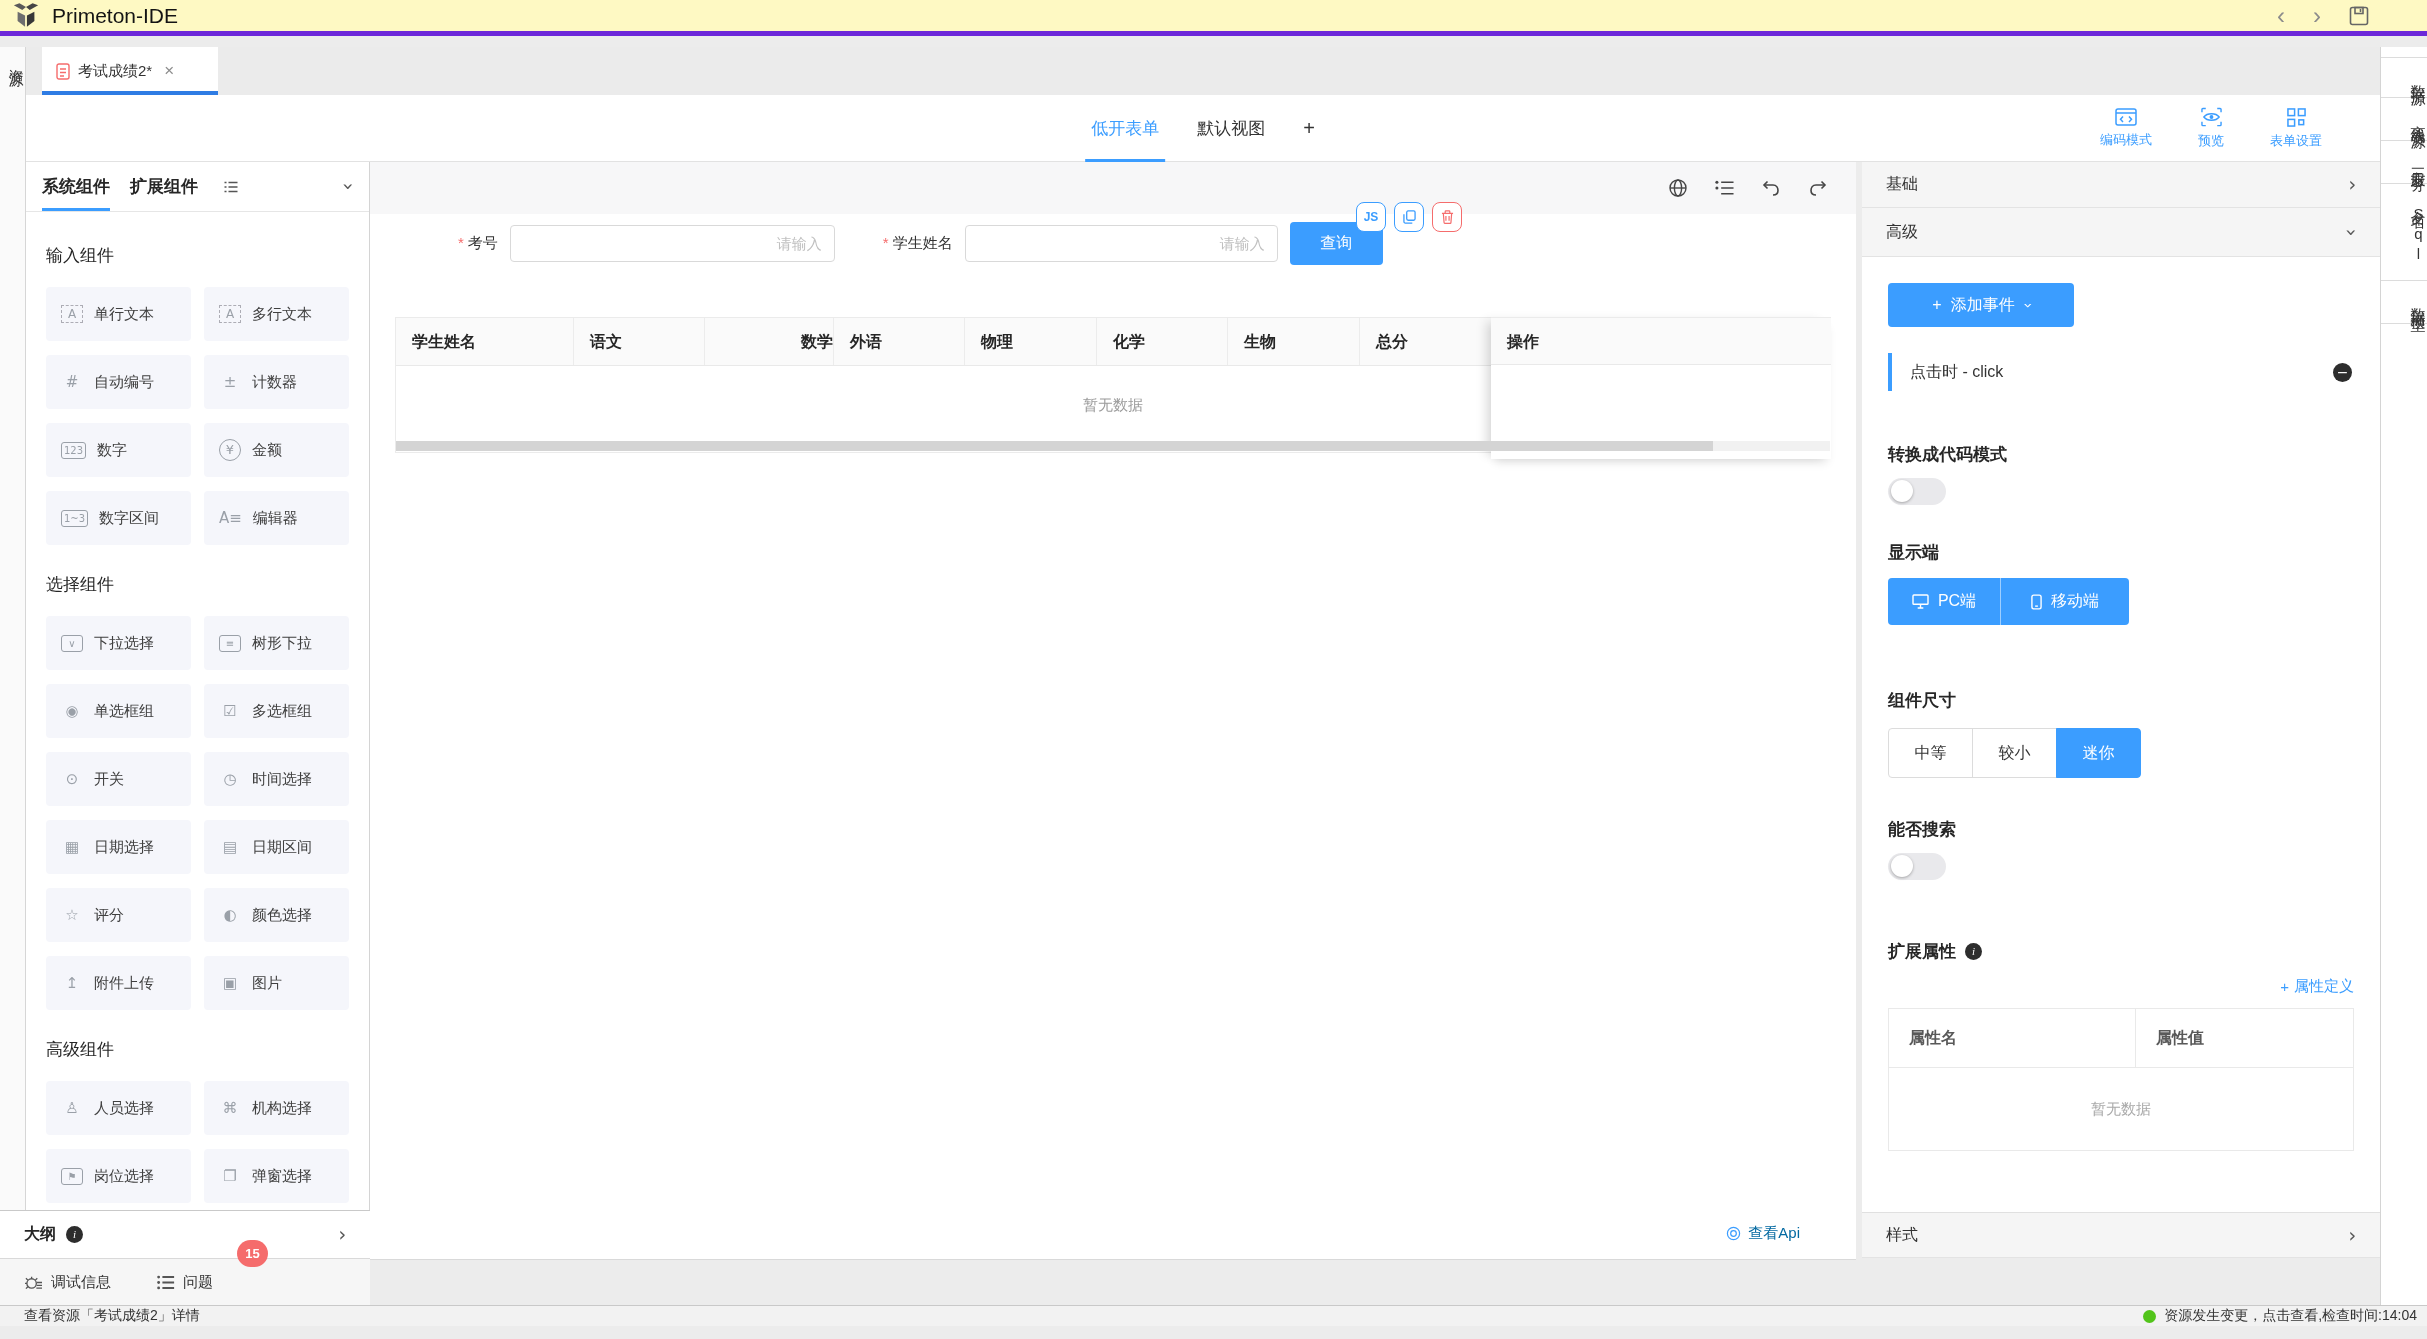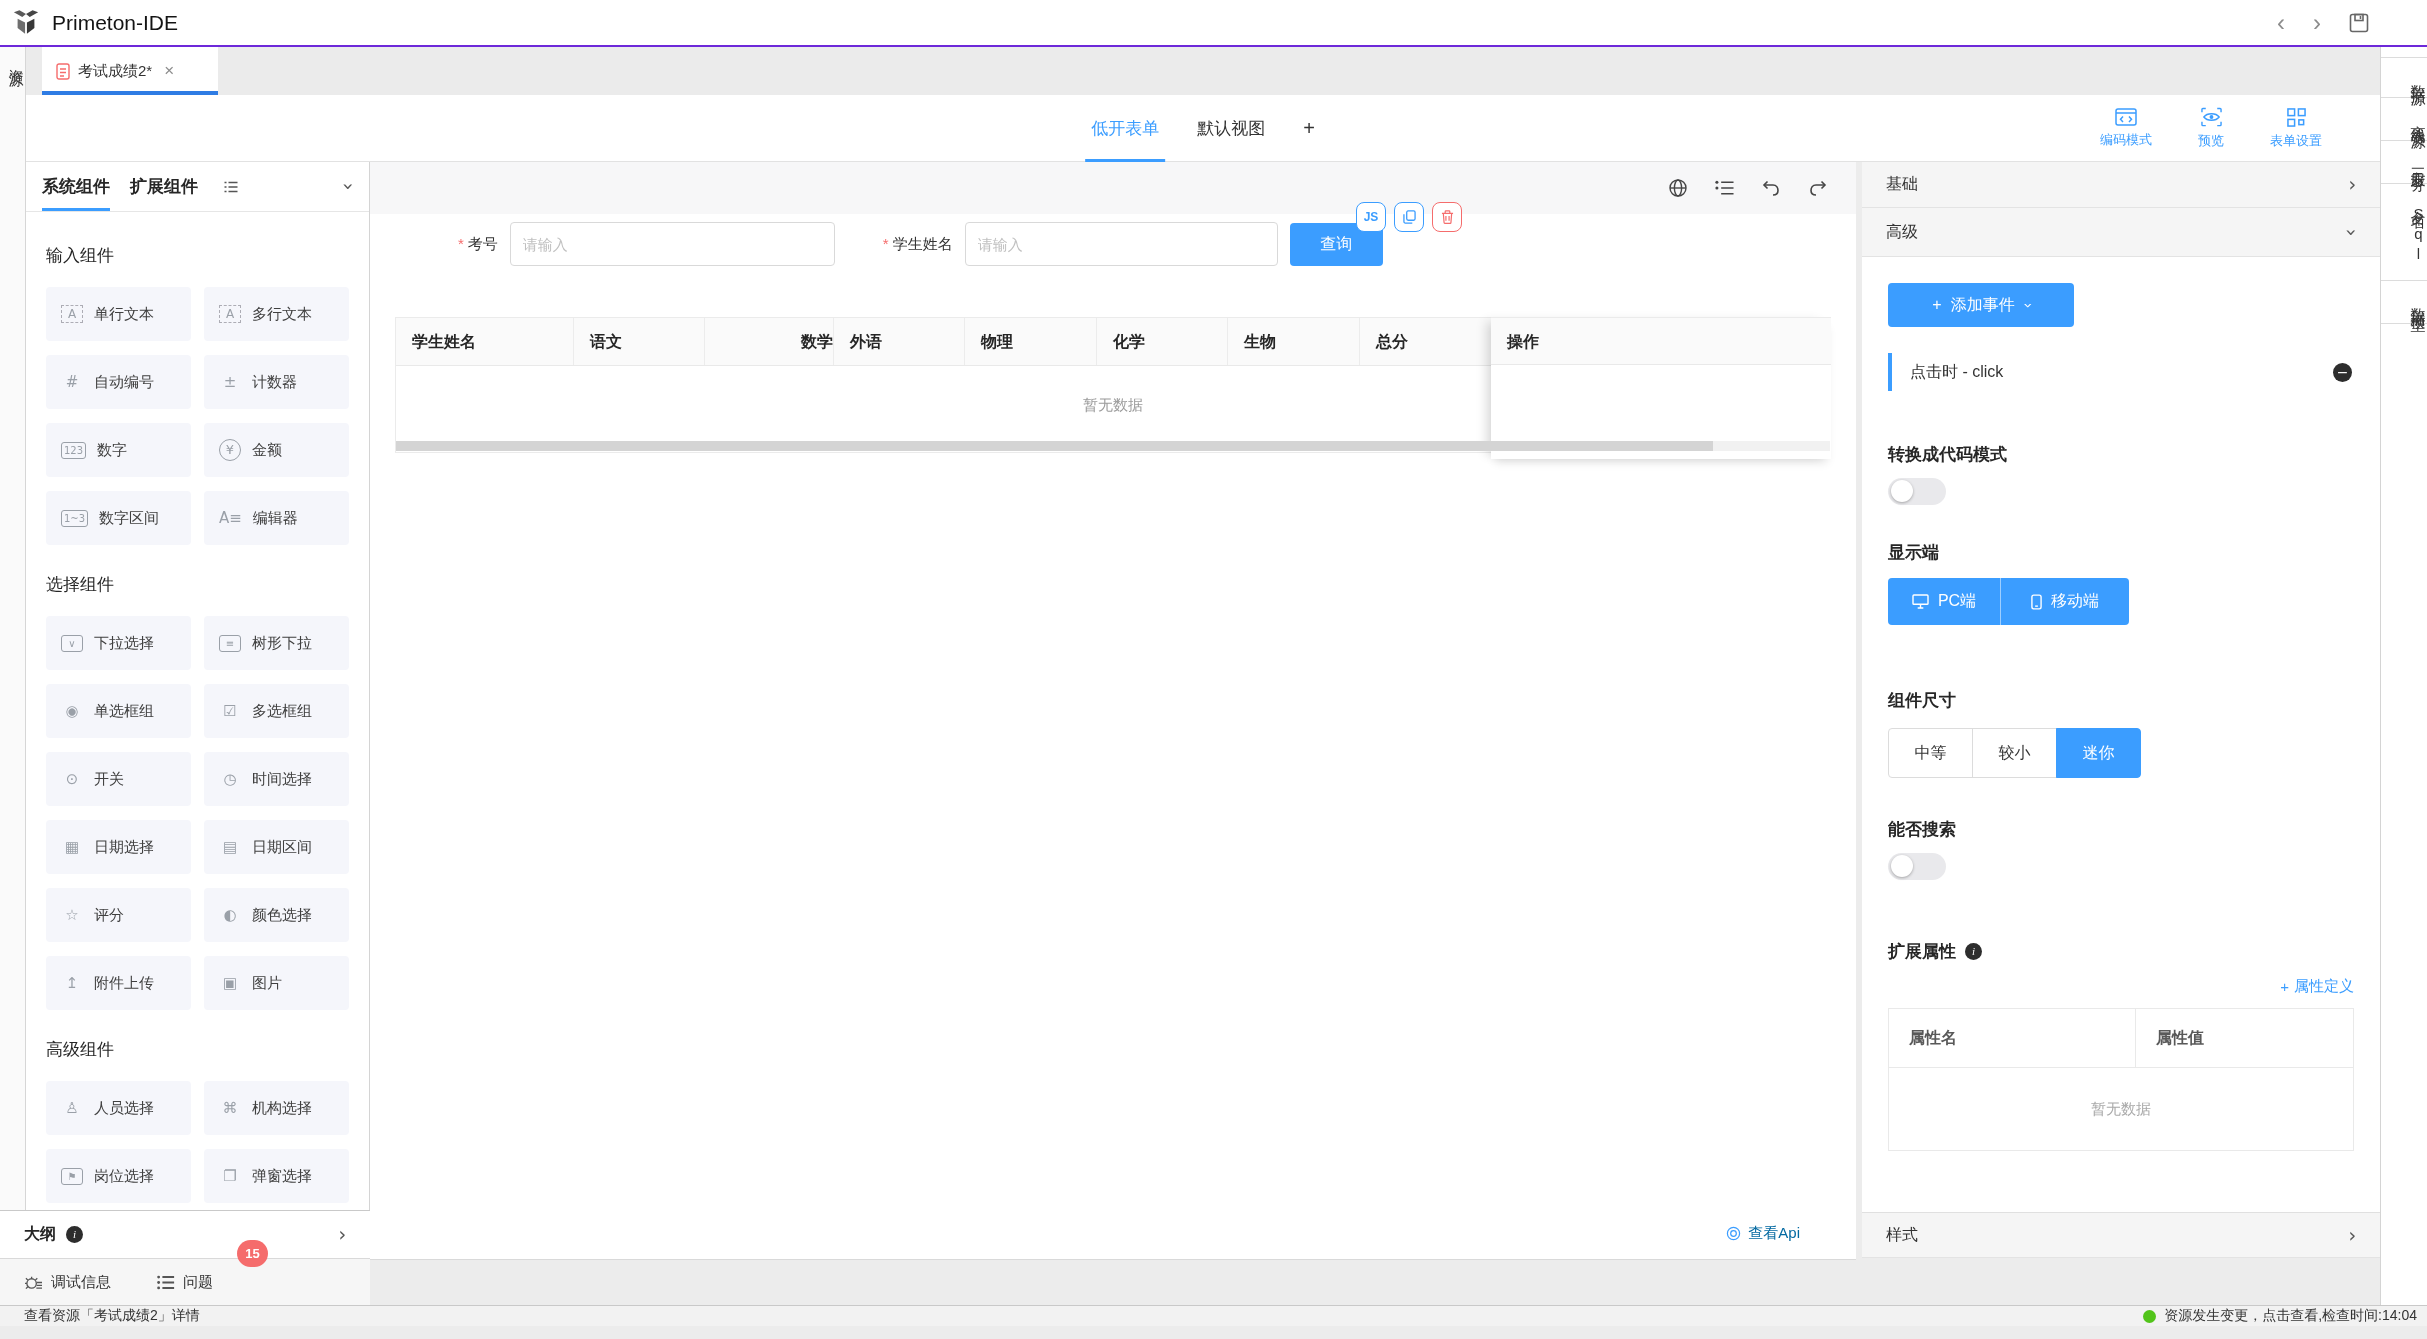--- a/index.html
+++ b/index.html
@@ -1,21 +1,21 @@
 <!DOCTYPE html>
 <html><head>
 <meta charset="utf-8">
 <style>
   html,body{margin:0;padding:0;width:2427px;height:1339px;overflow:hidden;
     font-family:"Liberation Sans","DejaVu Sans",sans-serif;background:#ececec;color:#333;}
   .abs{position:absolute;}
   svg{display:block;}
 
   
-  #titlebar{left:0;top:0;width:2427px;height:47px;background:#ffffff;border-bottom:2px solid #6d28d9;
+  #titlebar{left:0;top:0;width:2427px;height:36px;background:#fef9c3;border-bottom:5px solid #6d28d9;
     display:flex;align-items:center;box-sizing:border-box;}
   #titlebar .logo{margin:0 12px 0 12px;}
   #titlebar .app-title{font-size:21px;color:#141414;}
   #win-nav{margin-left:auto;display:flex;align-items:center;gap:28px;padding-right:58px;}
   #win-nav .navg{font-size:24px;color:#8c8c8c;line-height:1;cursor:default;}
 
   
   #left-rail{left:0;top:47px;width:26px;height:1163px;background:#fafafa;border-right:1px solid #d6d6d6;box-sizing:border-box;}
   #left-rail .vtext{writing-mode:vertical-rl;text-orientation:upright;font-size:15px;color:#333;margin:10px auto 0;letter-spacing:3px;width:100%;text-align:center;}
 
@@ -57,21 +57,21 @@
   .p-ico.f-box{border:1px solid #9aa0a8;border-radius:3px;font-size:10px;padding:2px 2px;min-width:16px;}
   .p-ico.f-circle{border:1px solid #9aa0a8;border-radius:50%;width:20px;height:20px;line-height:20px;min-width:20px;padding:0;font-size:13px;}
   .p-lbl{font-size:15px;color:#404040;}
 
   
   #canvas{left:370px;top:162px;width:1486px;height:1098px;background:#fff;box-sizing:border-box;border-bottom:1px solid #d9d9d9;}
   #canvas-toolbar{height:52px;background:#f7f7f8;display:flex;justify-content:flex-end;align-items:center;gap:27px;padding-right:28px;box-sizing:border-box;}
   #form-row{position:absolute;left:88px;top:60px;display:flex;align-items:center;}
   .f-label{font-size:15px;color:#333;margin-right:12px;white-space:nowrap;}
   .f-label .req{color:#f56c6c;margin-right:4px;}
-  .ipt{height:44px;border:1px solid #d9d9d9;border-radius:4px;box-sizing:border-box;padding:0 12px;font-size:15px;color:#333;outline:none;font-family:inherit;background:#fff;}
+  .ipt{height:37px;border:1px solid #d9d9d9;border-radius:4px;box-sizing:border-box;padding:0 12px;font-size:15px;color:#333;outline:none;font-family:inherit;background:#fff;text-align:right;}
   .ipt::placeholder{color:#c0c0c0;}
   #ipt-exam{width:325px;margin-right:48px;}
   #ipt-name{width:313px;}
   #btn-query{margin-left:12px;width:93px;height:43px;background:#3b9dff;border:none;border-radius:4px;color:#fff;font-size:16px;font-family:inherit;}
   #sel-toolbar{position:absolute;left:986px;top:40px;display:flex;gap:8px;z-index:6;}
   .mini-btn{width:30px;height:30px;border-radius:8px;background:#fff;display:flex;align-items:center;justify-content:center;box-sizing:border-box;}
   .mini-btn.blue{border:1.5px solid #3b9dff;color:#3b9dff;}
   .mini-btn.red{border:1.5px solid #f56c6c;color:#f56c6c;}
   .mini-btn .js-txt{font-size:12px;font-weight:bold;}
 

